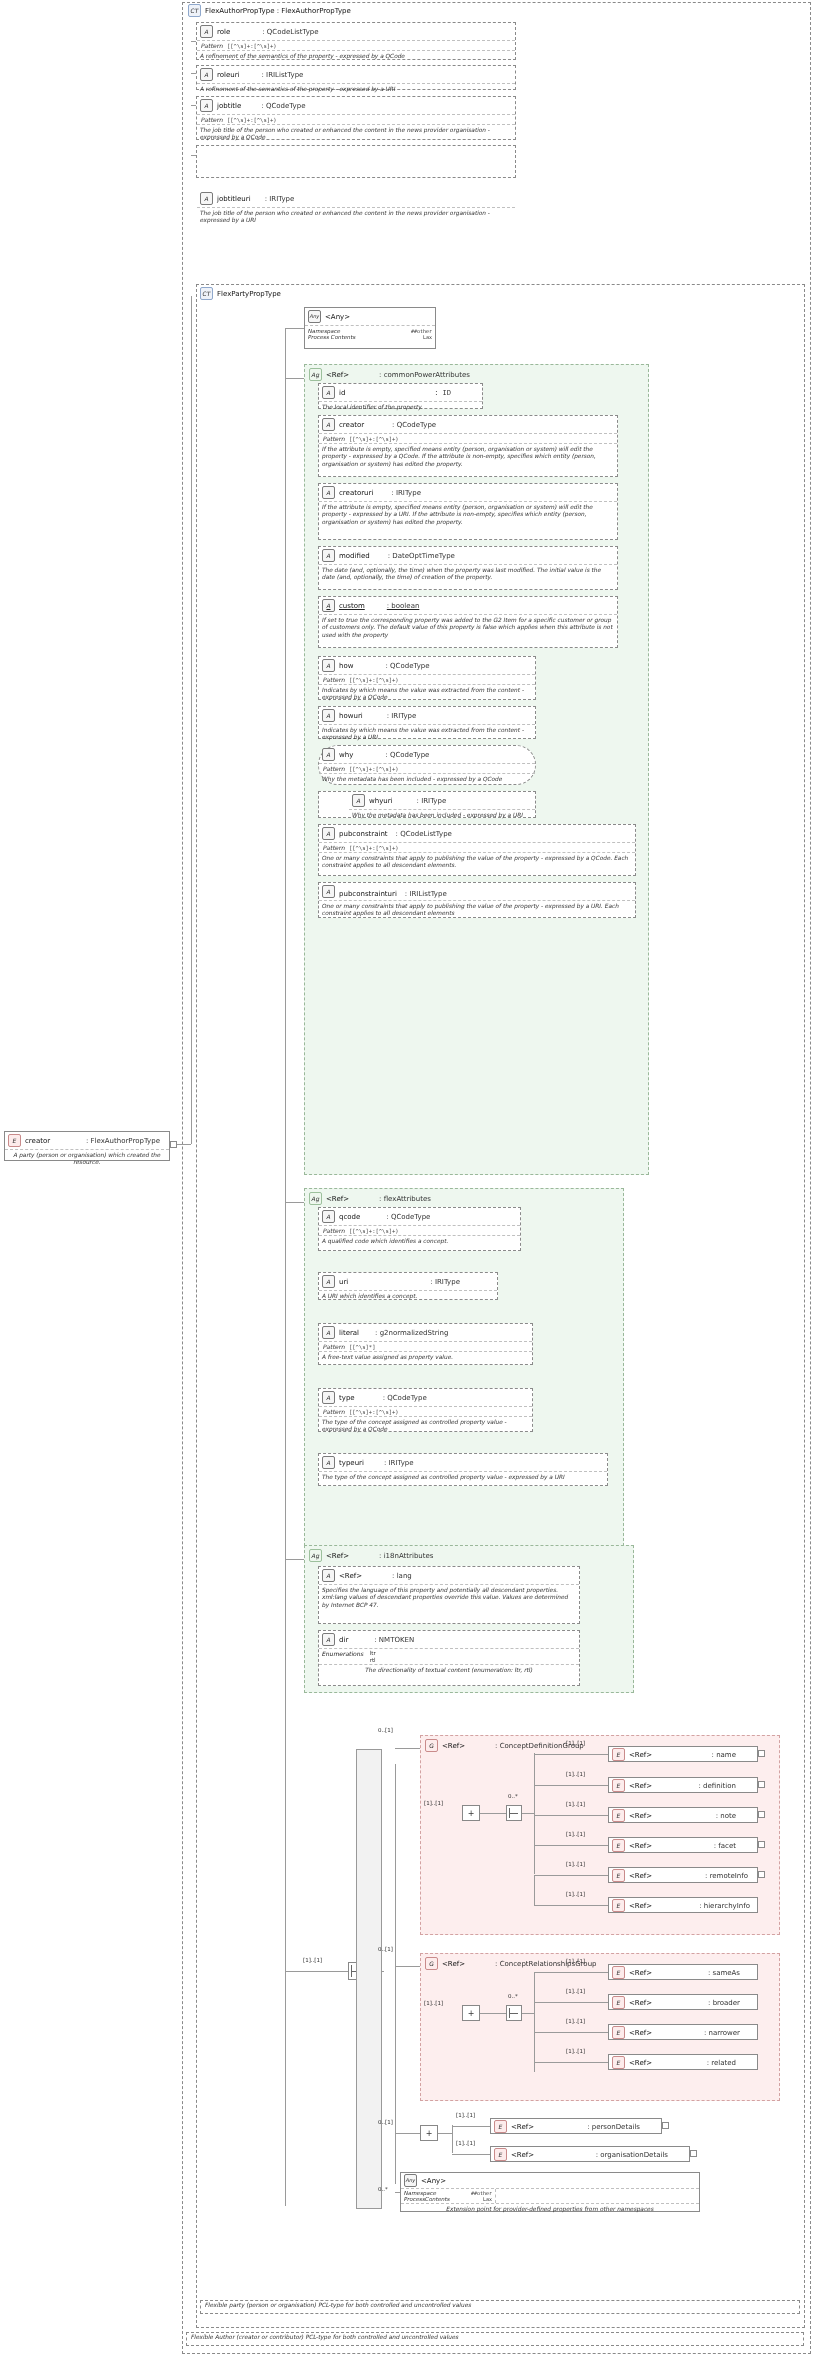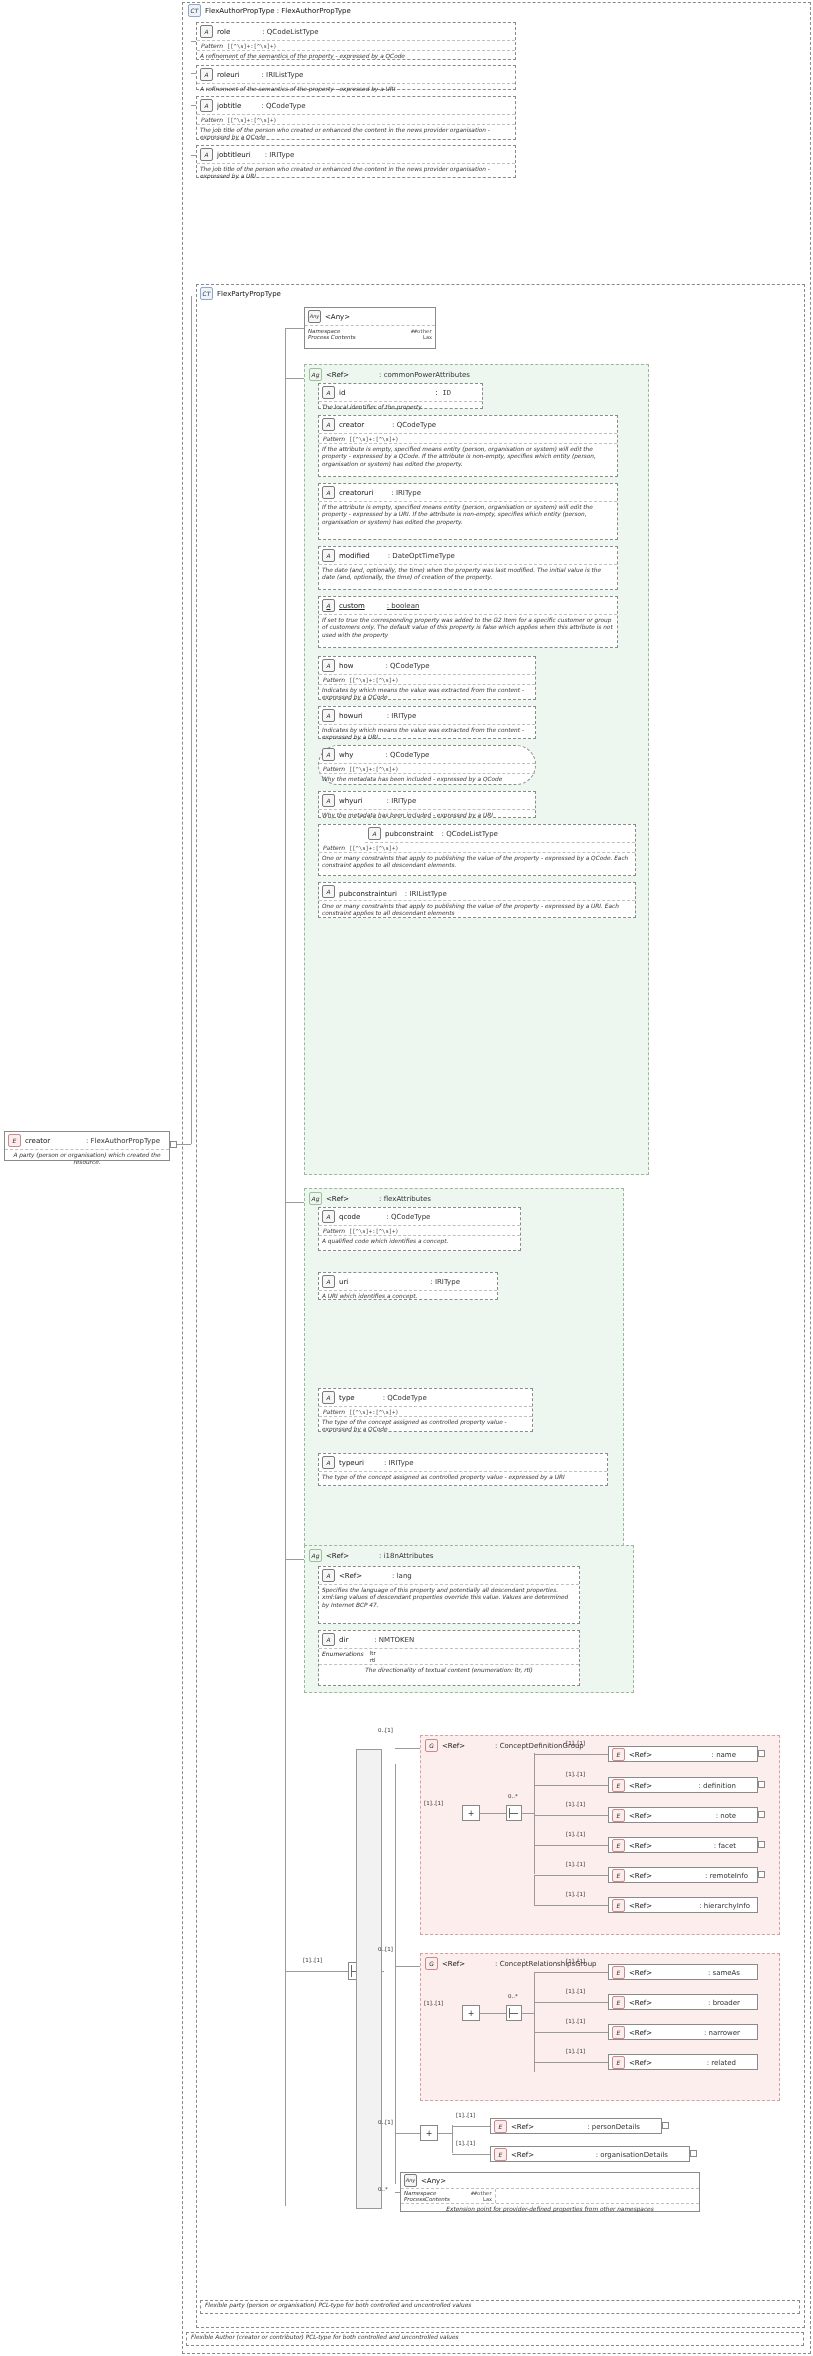--- a/index.html
+++ b/index.html
@@ -125,21 +125,21 @@
     </div>
     <div class="pattern" style="border-bottom:1px dashed #c0c0c0;">
       <span class="lbl">Pattern</span>
       <span class="val">[[^\s]+:[^\s]+)</span>
     </div>
     <div class="doc">The job title of the person who created or enhanced the content in the news provider organisation - expressed by a QCode</div>
   </div>
   <div class="hline" style="left:191px;top:105px;width:5px;"></div>
 
   <div class="box dashed" style="left:196px;top:145px;width:320px;height:33px;">
-    <div class="hdr" style="border-bottom:1px dashed #c0c0c0;">
+    <div class="hdr" style="border-bottom:1px dashed #c0c0c0;margin-top:44px;">
       <span class="badge a">A</span>
       <span class="nm">jobtitleuri</span>
       <span class="ty" style="margin-left:10px;">: IRIType</span>
     </div>
     <div class="doc">The job title of the person who created or enhanced the content in the news provider organisation - expressed by a URI</div>
   </div>
   <div class="hline" style="left:191px;top:155px;width:5px;"></div>
 
   <div class="outerframe" style="left:196px;top:284px;width:609px;height:2044px;border-style:dashed;"></div>
   <div class="box" style="left:200px;top:287px;width:160px;height:12px;">
@@ -256,31 +256,31 @@
       <span class="nm">why</span>
       <span class="ty" style="margin-left:28px;">: QCodeType</span>
     </div>
     <div class="pattern" style="border-bottom:1px dashed #c0c0c0;">
       <span class="lbl">Pattern</span>
       <span class="val">[[^\s]+:[^\s]+)</span>
     </div>
     <div class="doc">Why the metadata has been included - expressed by a QCode</div>
   </div>
 
-  <div class="box dashed" style="left:318px;top:791px;width:218px;height:27px;">
+  <div class="box dashed" style="left:318px;top:791px;width:218px;height:27px;padding-left:30px;">
     <div class="hdr" style="border-bottom:1px dashed #c0c0c0;">
       <span class="badge a">A</span>
       <span class="nm">whyuri</span>
       <span class="ty" style="margin-left:20px;">: IRIType</span>
     </div>
     <div class="doc">Why the metadata has been included - expressed by a URI</div>
   </div>
 
   <div class="box dashed" style="left:318px;top:824px;width:318px;height:52px;">
-    <div class="hdr" style="border-bottom:1px dashed #c0c0c0;margin-left:46px;">
+    <div class="hdr" style="border-bottom:1px dashed #c0c0c0;">
       <span class="badge a">A</span>
       <span class="nm">pubconstraint</span>
       <span class="ty" style="margin-left:4px;">: QCodeListType</span>
     </div>
     <div class="pattern" style="border-bottom:1px dashed #c0c0c0;">
       <span class="lbl">Pattern</span>
       <span class="val">[[^\s]+:[^\s]+)</span>
     </div>
     <div class="doc">One or many constraints that apply to publishing the value of the property - expressed by a QCode. Each constraint applies to all descendant elements.</div>
   </div>
@@ -318,20 +318,32 @@
 
   <div class="box dashed" style="left:318px;top:1272px;width:180px;height:28px;">
     <div class="hdr" style="border-bottom:1px dashed #c0c0c0;text-align:center;">
       <span class="badge a">A</span>
       <span class="nm">uri</span>
       <span class="ty" style="margin-left:auto;margin-right:34px;">: IRIType</span>
     </div>
     <div class="doc">A URI which identifies a concept.</div>
   </div>
 
+  <div class="box dashed" style="left:318px;top:1323px;width:215px;height:42px;">
+    <div class="hdr" style="border-bottom:1px dashed #c0c0c0;">
+      <span class="badge a">A</span>
+      <span class="nm">literal</span>
+      <span class="ty" style="margin-left:12px;">: g2normalizedString</span>
+    </div>
+    <div class="pattern" style="border-bottom:1px dashed #c0c0c0;">
+      <span class="lbl">Pattern</span>
+      <span class="val">[[^\s]*]</span>
+    </div>
+    <div class="doc">A free-text value assigned as property value.</div>
+  </div>
 
   <div class="box dashed" style="left:318px;top:1388px;width:215px;height:44px;">
     <div class="hdr" style="border-bottom:1px dashed #c0c0c0;">
       <span class="badge a">A</span>
       <span class="nm">type</span>
       <span class="ty" style="margin-left:24px;">: QCodeType</span>
     </div>
     <div class="pattern" style="border-bottom:1px dashed #c0c0c0;">
       <span class="lbl">Pattern</span>
       <span class="val">[[^\s]+:[^\s]+)</span>

